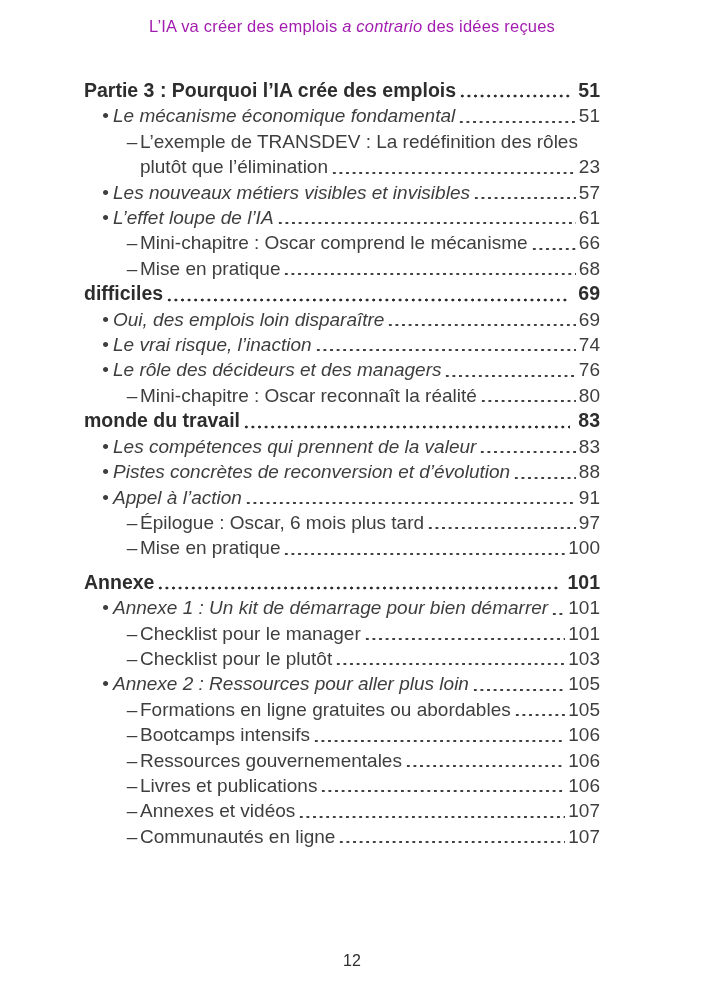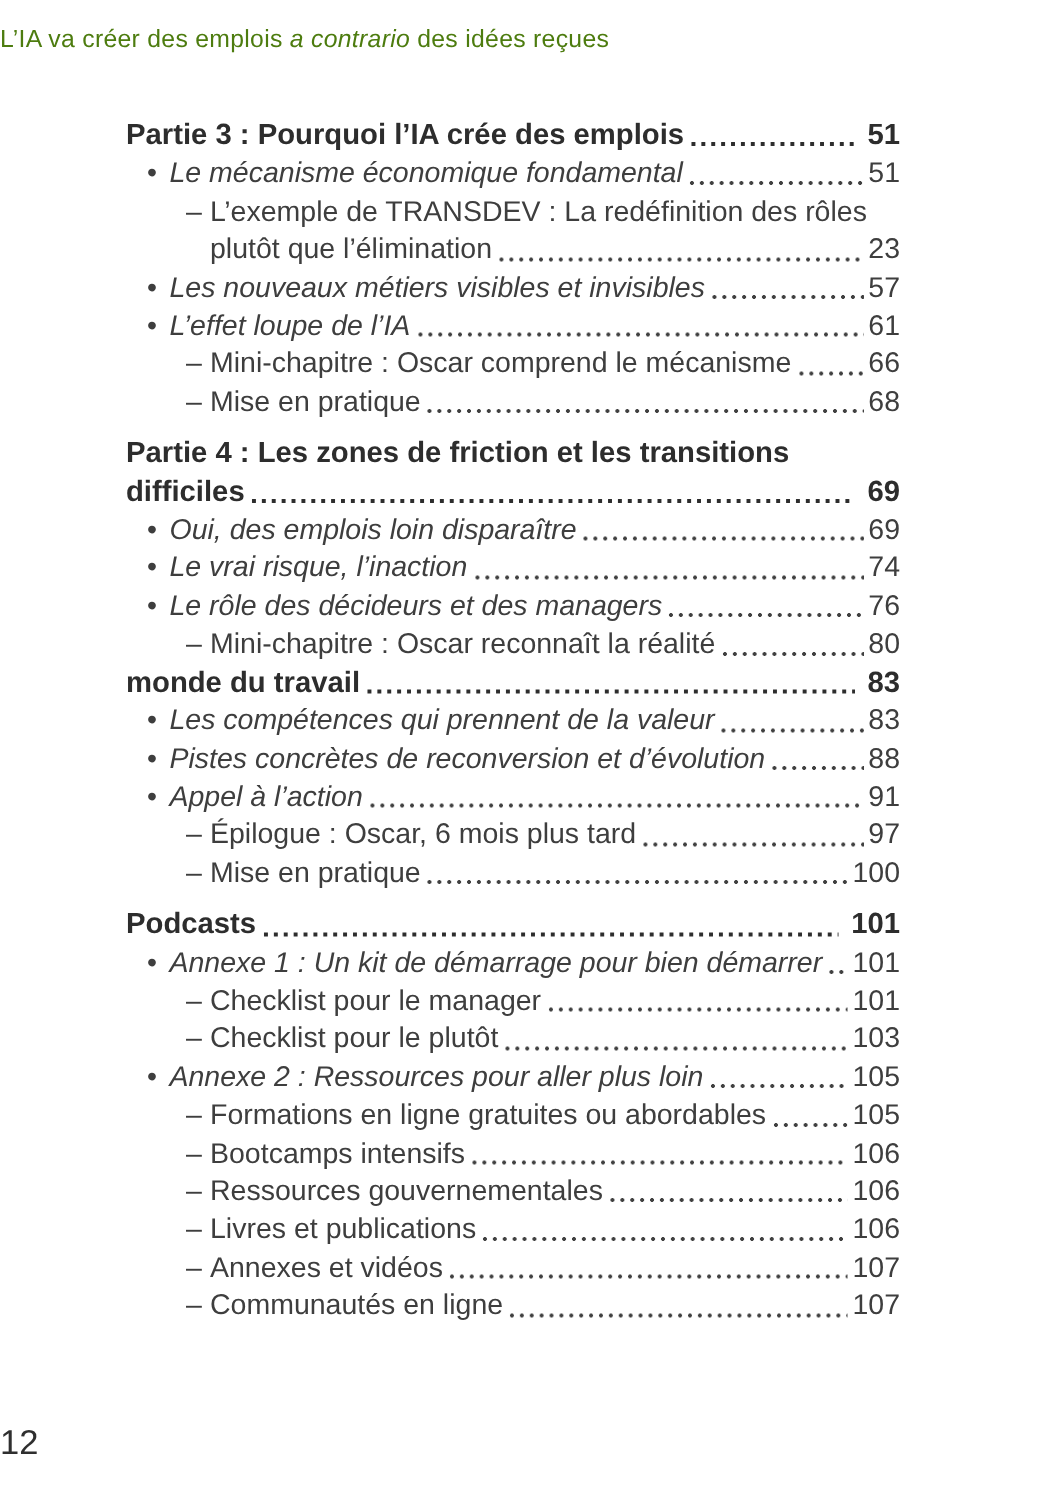--- a/index.html
+++ b/index.html
@@ -13,30 +13,32 @@
     position: relative;
     overflow: hidden;
     font-family: "Liberation Sans", sans-serif;
     color: #3e3e3e;
     -webkit-font-smoothing: antialiased;
   }
 
   
   .running-header {
     padding-top: 15px;
-    color: #4d7c0f;
+    text-align: center;
+    color: #a21caf;
     font-size: 16.5px;
     line-height: 22px;
     letter-spacing: 0.2px;
   }
   .running-header .it { font-style: italic; }
 
   
   .toc {
     margin: 41px 104px 4px 84px;
+    text-align: center;
   }
   .row {
     display: flex;
     font-size: 19px;
     line-height: 25.4px;
     white-space: nowrap;
   }
   .row.gap { margin-top: 9px; }
 
   .marker { flex: none; font-style: normal; }
@@ -71,21 +73,22 @@
 
   .page-num { flex: none; font-style: normal; }
   .part .page-num, .part-cont .page-num { padding-left: 5px; }
 
   
   .footer {
     position: absolute;
     left: 0;
     right: 0;
     bottom: 27px;
-    font-size: 23px;
+    text-align: center;
+    font-size: 16px;
     line-height: 24px;
     color: #2f2f2f;
   }
 </style>
 </head>
 <body>
 
 <div class="page">
 
   <div class="running-header"><span>L’IA va créer des emplois </span><span class="it">a contrario</span><span> des idées reçues</span></div>
@@ -131,94 +134,89 @@
     <span class="entry-text">Mini-chapitre : Oscar comprend le mécanisme</span>
     <span class="leader"></span>
     <span class="page-num">66</span>
   </div>
       <div class="row dash">
     <span class="marker">–</span>
     <span class="entry-text">Mise en pratique</span>
     <span class="leader"></span>
     <span class="page-num">68</span>
   </div>
+      <div class="row part-cont">
+
+    <span class="entry-text">difficiles</span>
+    <span class="leader"></span>
+    <span class="page-num">69</span>
+  </div>
+      <div class="row bullet">
+    <span class="marker">•</span>
+    <span class="entry-text">Oui, des emplois loin disparaître</span>
+    <span class="leader"></span>
+    <span class="page-num">69</span>
+  </div>
+      <div class="row bullet">
+    <span class="marker">•</span>
+    <span class="entry-text">Le vrai risque, l’inaction</span>
+    <span class="leader"></span>
+    <span class="page-num">74</span>
+  </div>
+      <div class="row bullet">
+    <span class="marker">•</span>
+    <span class="entry-text">Le rôle des décideurs et des managers</span>
+    <span class="leader"></span>
+    <span class="page-num">76</span>
+  </div>
+      <div class="row dash">
+    <span class="marker">–</span>
+    <span class="entry-text">Mini-chapitre : Oscar reconnaît la réalité</span>
+    <span class="leader"></span>
+    <span class="page-num">80</span>
+  </div>
+      <div class="row part-cont">
+
+    <span class="entry-text">monde du travail</span>
+    <span class="leader"></span>
+    <span class="page-num">83</span>
+  </div>
+      <div class="row bullet">
+    <span class="marker">•</span>
+    <span class="entry-text">Les compétences qui prennent de la valeur</span>
+    <span class="leader"></span>
+    <span class="page-num">83</span>
+  </div>
+      <div class="row bullet">
+    <span class="marker">•</span>
+    <span class="entry-text">Pistes concrètes de reconversion et d’évolution</span>
+    <span class="leader"></span>
+    <span class="page-num">88</span>
+  </div>
+      <div class="row bullet">
+    <span class="marker">•</span>
+    <span class="entry-text">Appel à l’action</span>
+    <span class="leader"></span>
+    <span class="page-num">91</span>
+  </div>
+      <div class="row dash">
+    <span class="marker">–</span>
+    <span class="entry-text">Épilogue : Oscar, 6 mois plus tard</span>
+    <span class="leader"></span>
+    <span class="page-num">97</span>
+  </div>
+      <div class="row dash">
+    <span class="marker">–</span>
+    <span class="entry-text">Mise en pratique</span>
+    <span class="leader"></span>
+    <span class="page-num">100</span>
+  </div>
       <div class="row part gap">
 
-    <span class="entry-text">Partie 4 : Les zones de friction et les transitions</span>
-
-  </div>
-      <div class="row part-cont">
-
-    <span class="entry-text">difficiles</span>
-    <span class="leader"></span>
-    <span class="page-num">69</span>
-  </div>
-      <div class="row bullet">
-    <span class="marker">•</span>
-    <span class="entry-text">Oui, des emplois loin disparaître</span>
-    <span class="leader"></span>
-    <span class="page-num">69</span>
-  </div>
-      <div class="row bullet">
-    <span class="marker">•</span>
-    <span class="entry-text">Le vrai risque, l’inaction</span>
-    <span class="leader"></span>
-    <span class="page-num">74</span>
-  </div>
-      <div class="row bullet">
-    <span class="marker">•</span>
-    <span class="entry-text">Le rôle des décideurs et des managers</span>
-    <span class="leader"></span>
-    <span class="page-num">76</span>
-  </div>
-      <div class="row dash">
-    <span class="marker">–</span>
-    <span class="entry-text">Mini-chapitre : Oscar reconnaît la réalité</span>
-    <span class="leader"></span>
-    <span class="page-num">80</span>
-  </div>
-      <div class="row part-cont">
-
-    <span class="entry-text">monde du travail</span>
-    <span class="leader"></span>
-    <span class="page-num">83</span>
-  </div>
-      <div class="row bullet">
-    <span class="marker">•</span>
-    <span class="entry-text">Les compétences qui prennent de la valeur</span>
-    <span class="leader"></span>
-    <span class="page-num">83</span>
-  </div>
-      <div class="row bullet">
-    <span class="marker">•</span>
-    <span class="entry-text">Pistes concrètes de reconversion et d’évolution</span>
-    <span class="leader"></span>
-    <span class="page-num">88</span>
-  </div>
-      <div class="row bullet">
-    <span class="marker">•</span>
-    <span class="entry-text">Appel à l’action</span>
-    <span class="leader"></span>
-    <span class="page-num">91</span>
-  </div>
-      <div class="row dash">
-    <span class="marker">–</span>
-    <span class="entry-text">Épilogue : Oscar, 6 mois plus tard</span>
-    <span class="leader"></span>
-    <span class="page-num">97</span>
-  </div>
-      <div class="row dash">
-    <span class="marker">–</span>
-    <span class="entry-text">Mise en pratique</span>
-    <span class="leader"></span>
-    <span class="page-num">100</span>
-  </div>
-      <div class="row part gap">
-
-    <span class="entry-text">Podcasts</span>
+    <span class="entry-text">Annexe</span>
     <span class="leader"></span>
     <span class="page-num">101</span>
   </div>
       <div class="row bullet">
     <span class="marker">•</span>
     <span class="entry-text">Annexe 1 : Un kit de démarrage pour bien démarrer</span>
     <span class="leader"></span>
     <span class="page-num">101</span>
   </div>
       <div class="row dash">

